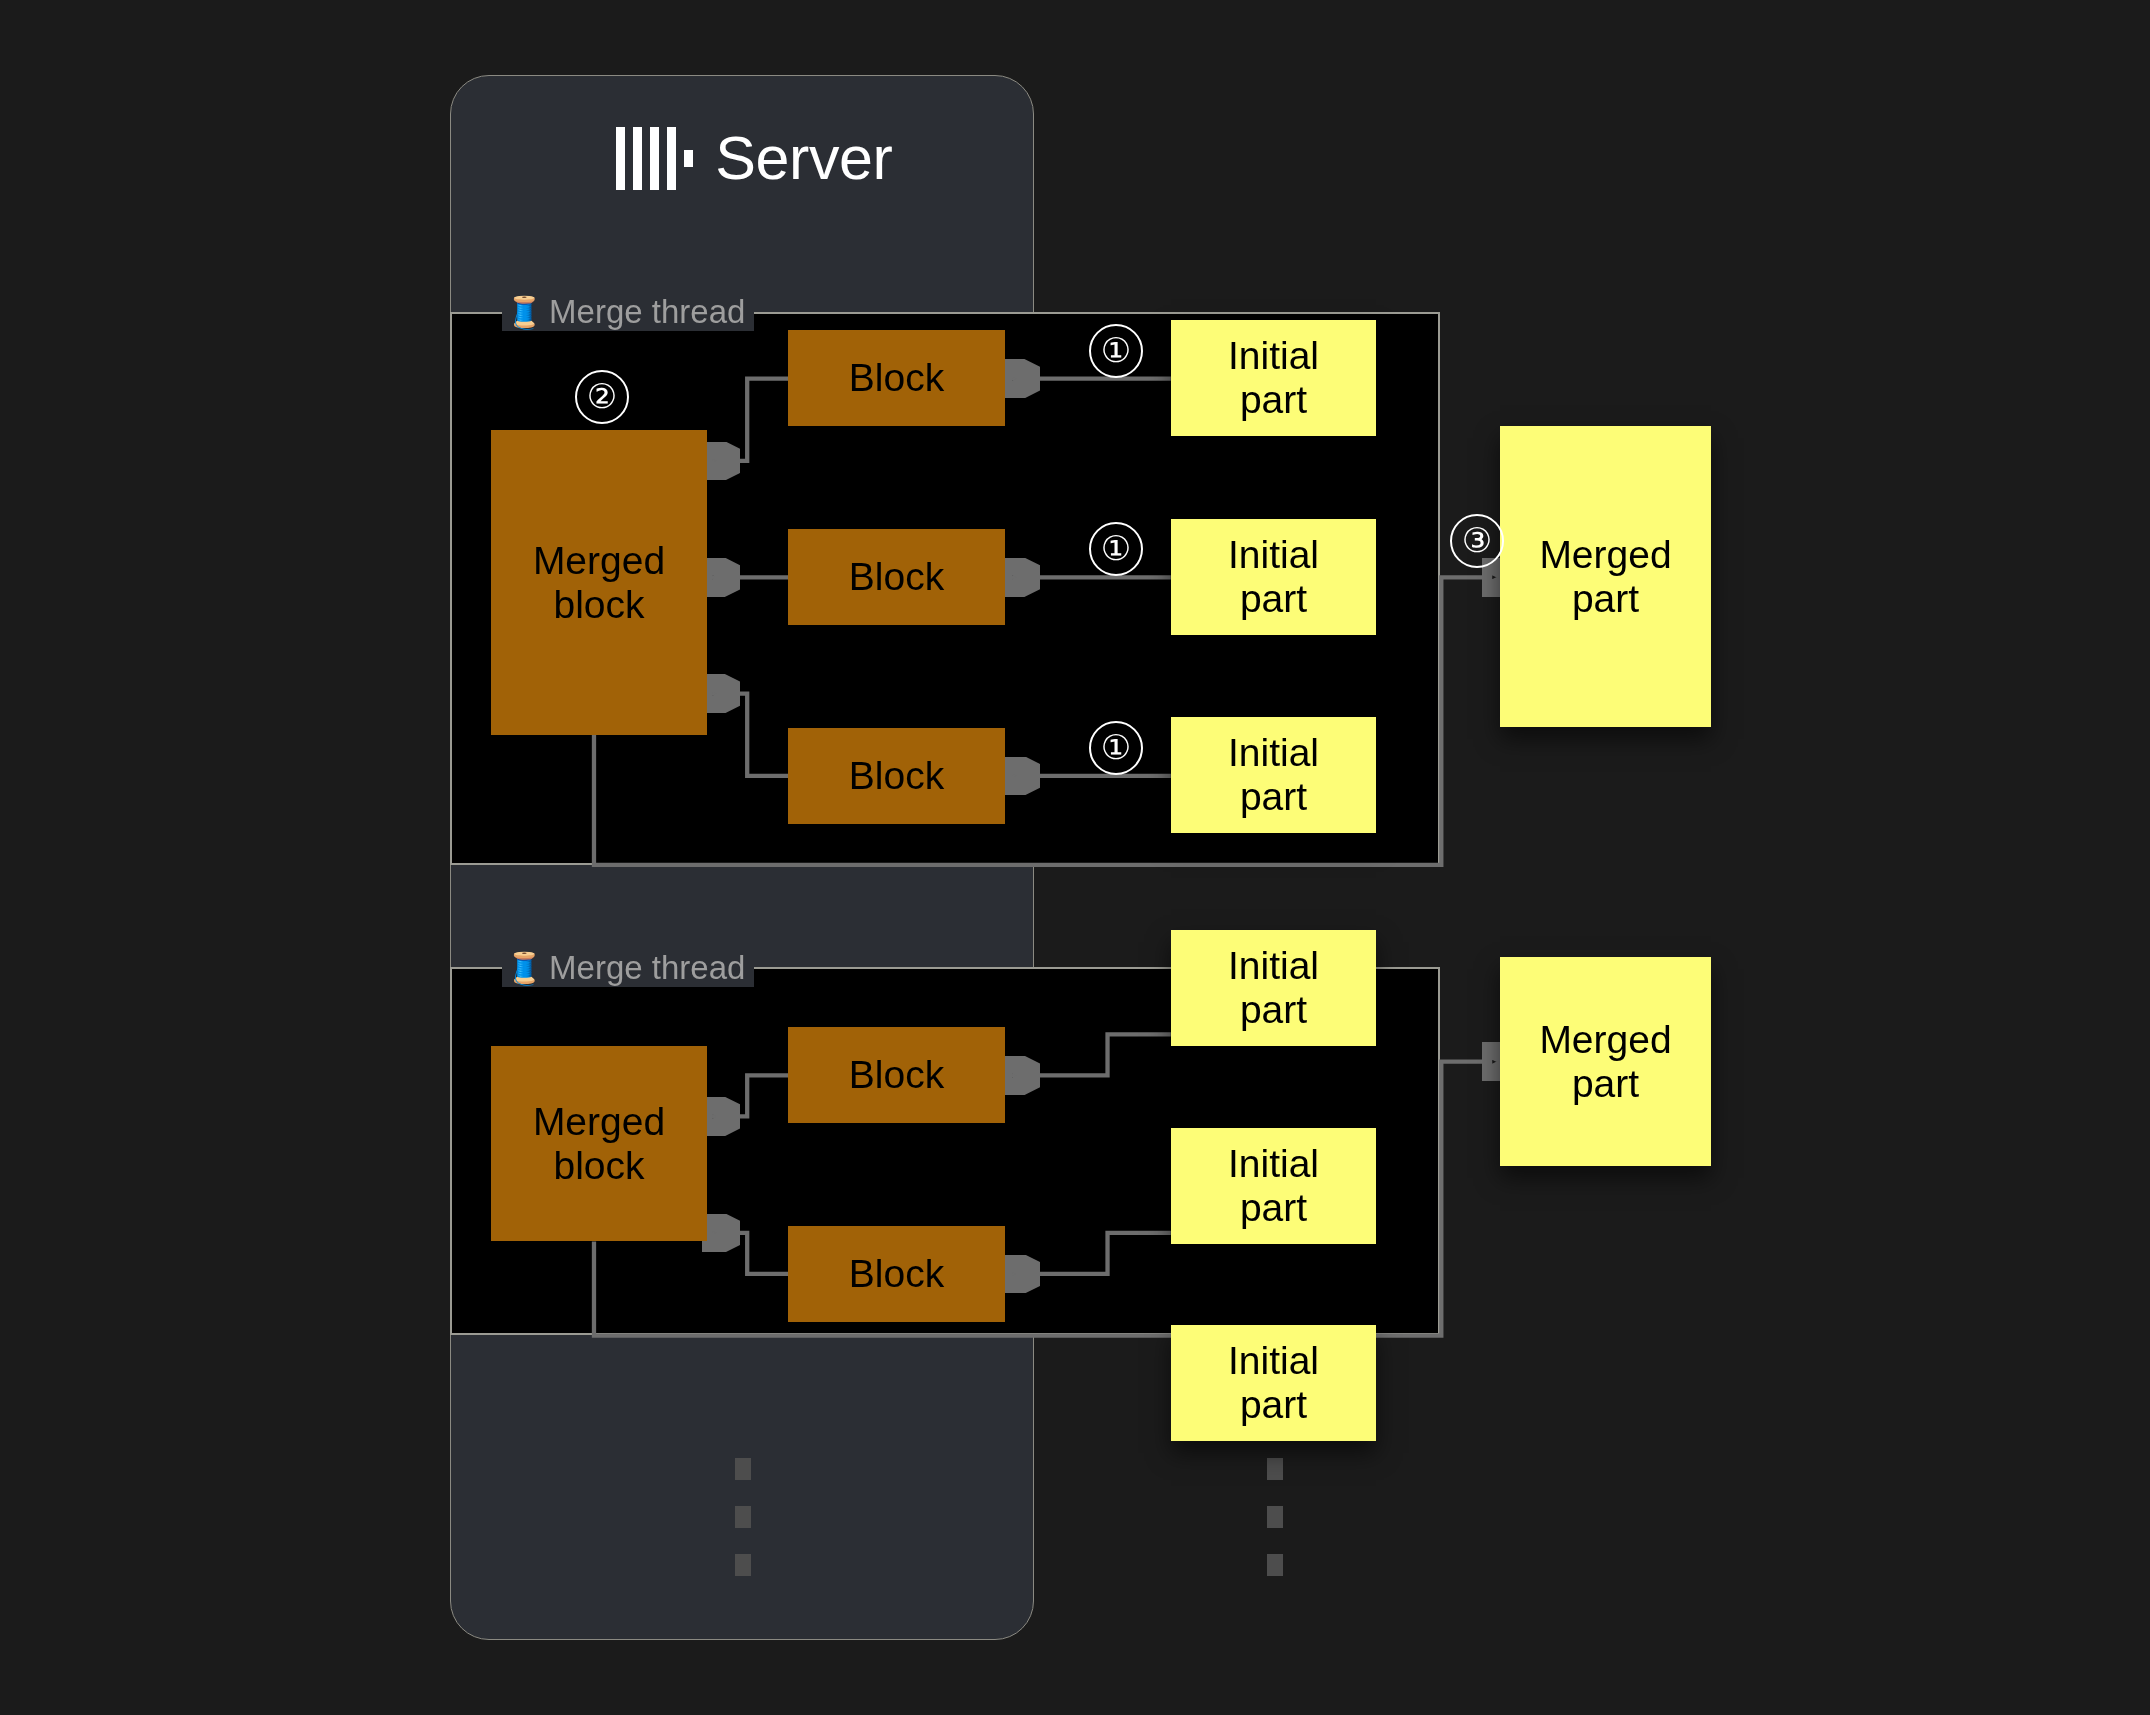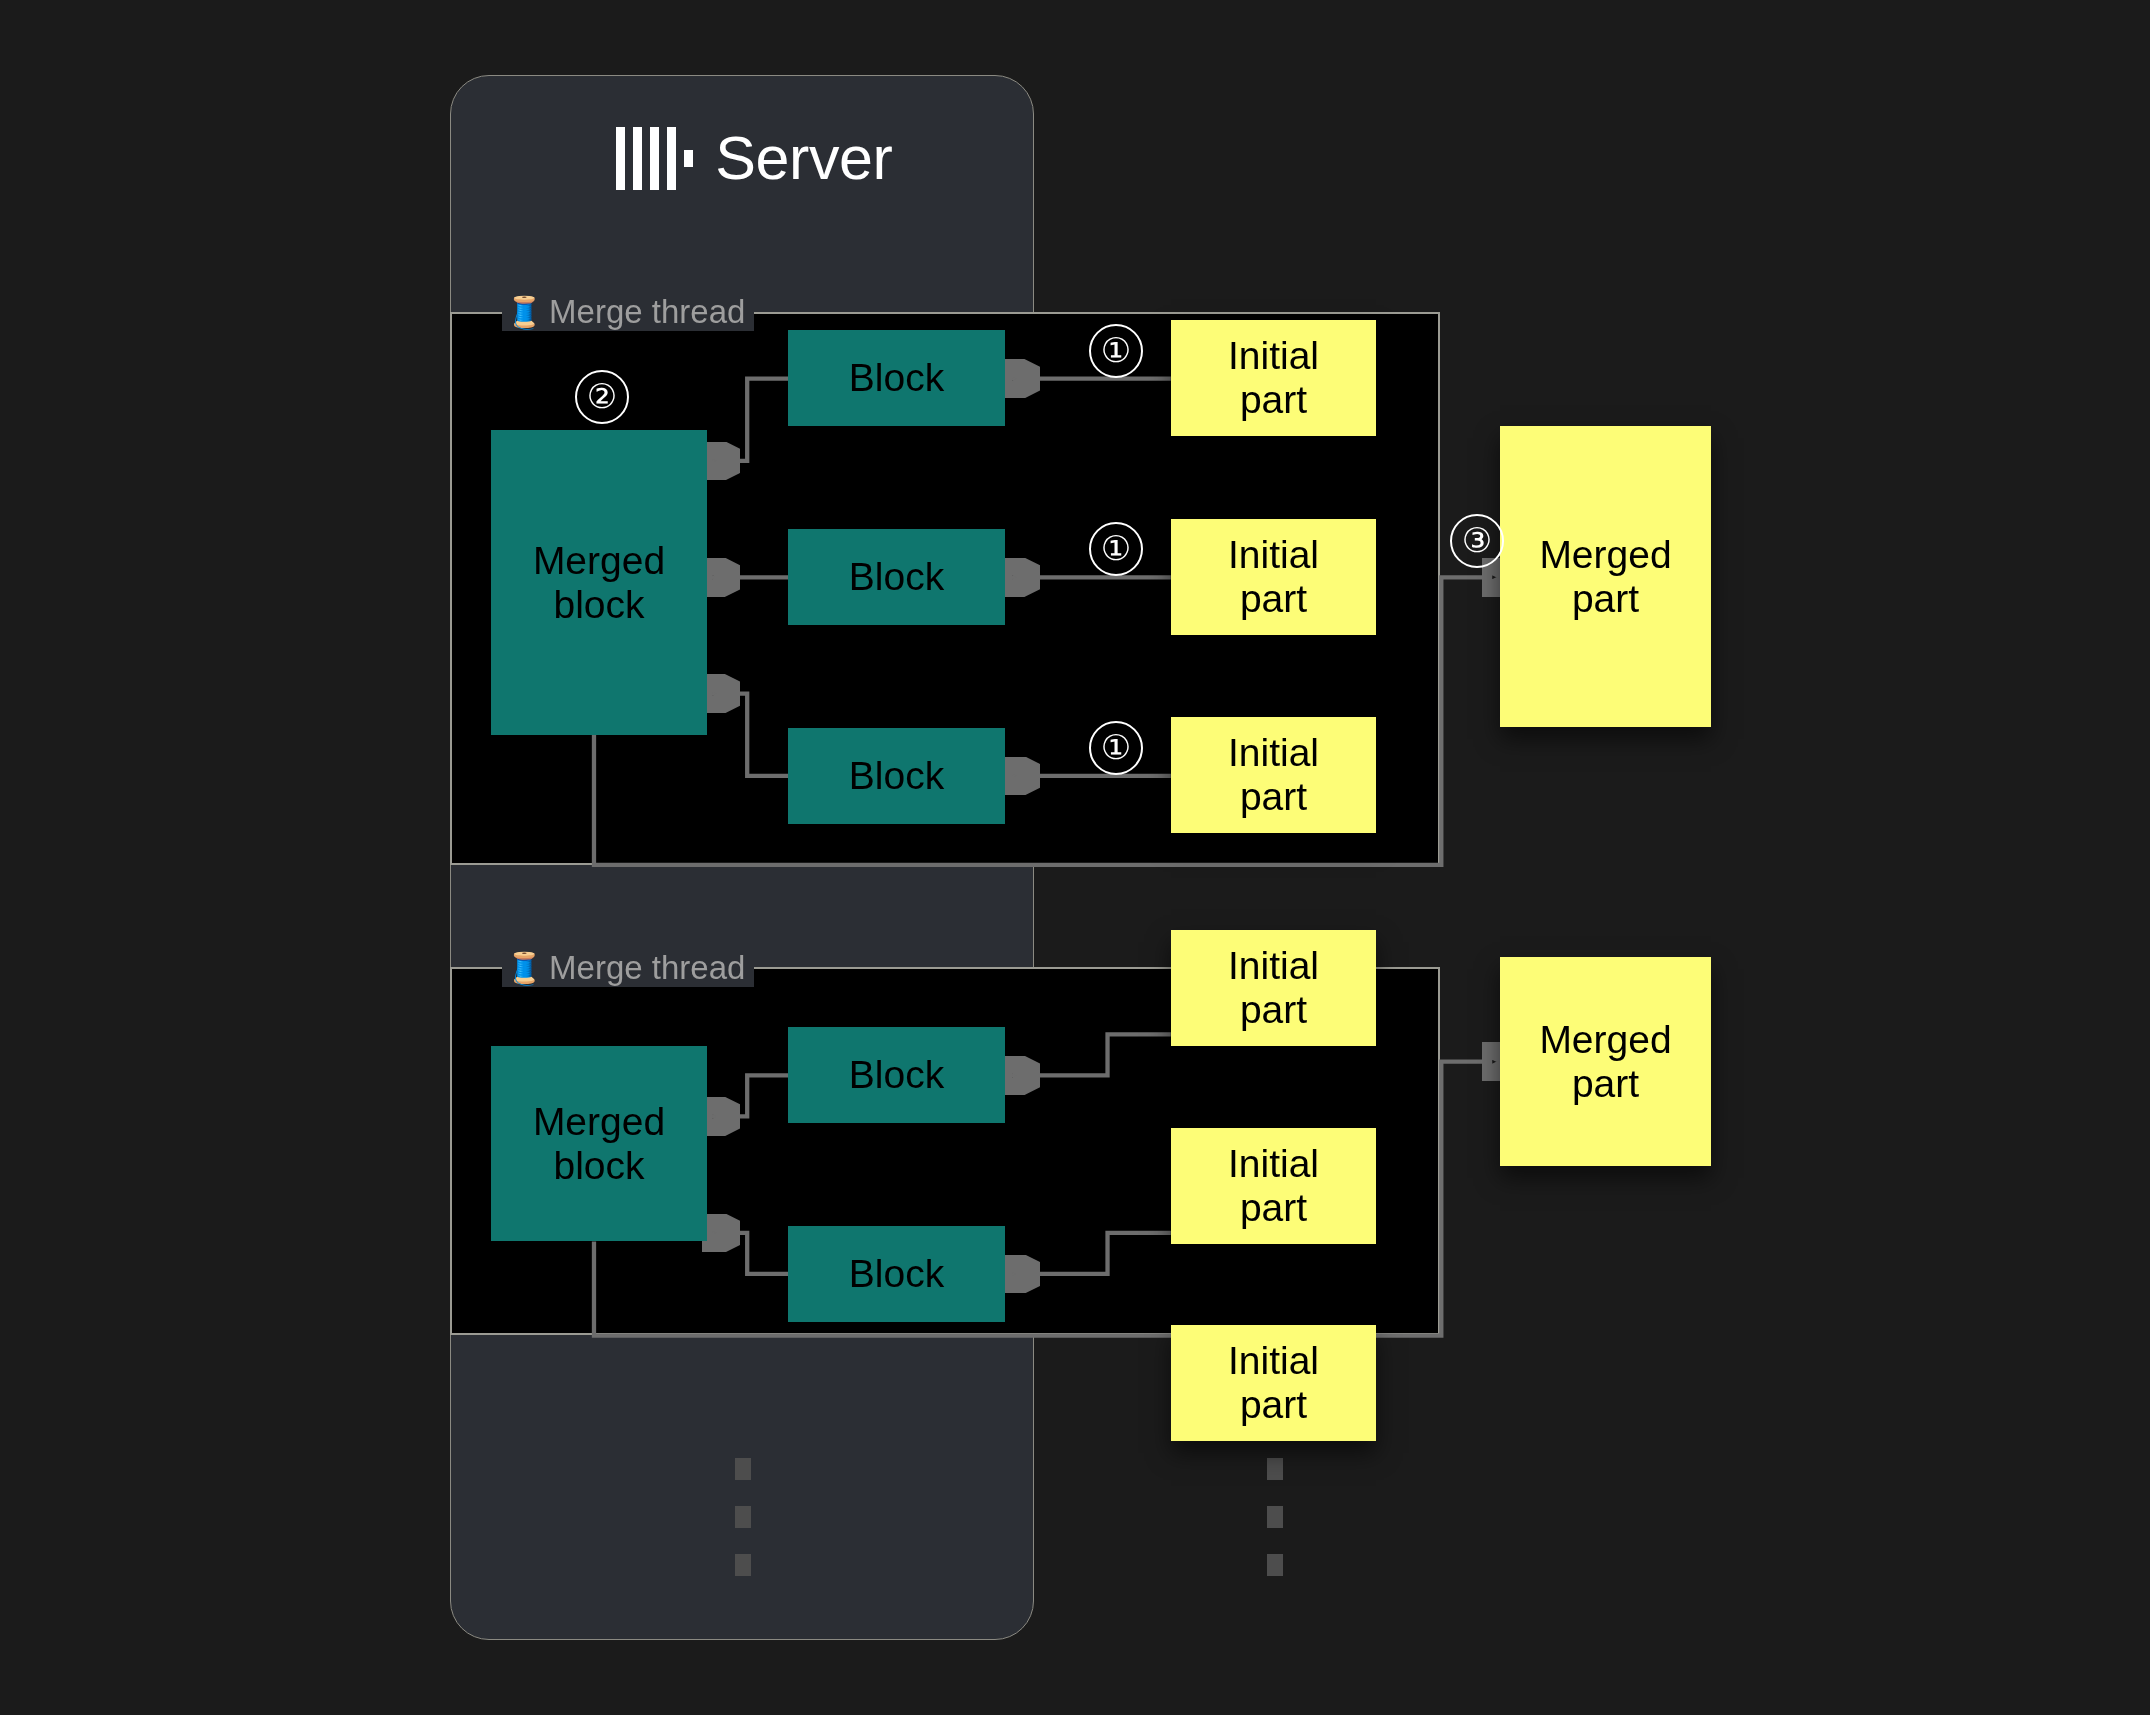--- a/index.html
+++ b/index.html
@@ -46,21 +46,21 @@
   }
   .thread-label .spool{font-size:31px;line-height:33px;}
 
   
   .box{
     position:absolute;box-sizing:border-box;
     display:flex;align-items:center;justify-content:center;
     text-align:center;color:#000000;font-size:39px;line-height:1.12;
     z-index:5;
   }
-  .box.blue{background:#0f766e;}
+  .box.blue{background:#a16207;}
   .box.yellow{background:#fdfd77;box-shadow:0 12px 22px rgba(0,0,0,.55);text-align:center;}
   .box .lbl{display:block;white-space:pre-line;}
 
   
   .step{
     position:absolute;width:50px;height:50px;border-radius:50%;
     border:2.6px solid #ffffff;color:#ffffff;
     display:flex;align-items:center;justify-content:center;
     font-size:34px;line-height:1;z-index:7;
     font-family:"Liberation Serif","DejaVu Serif",serif;

